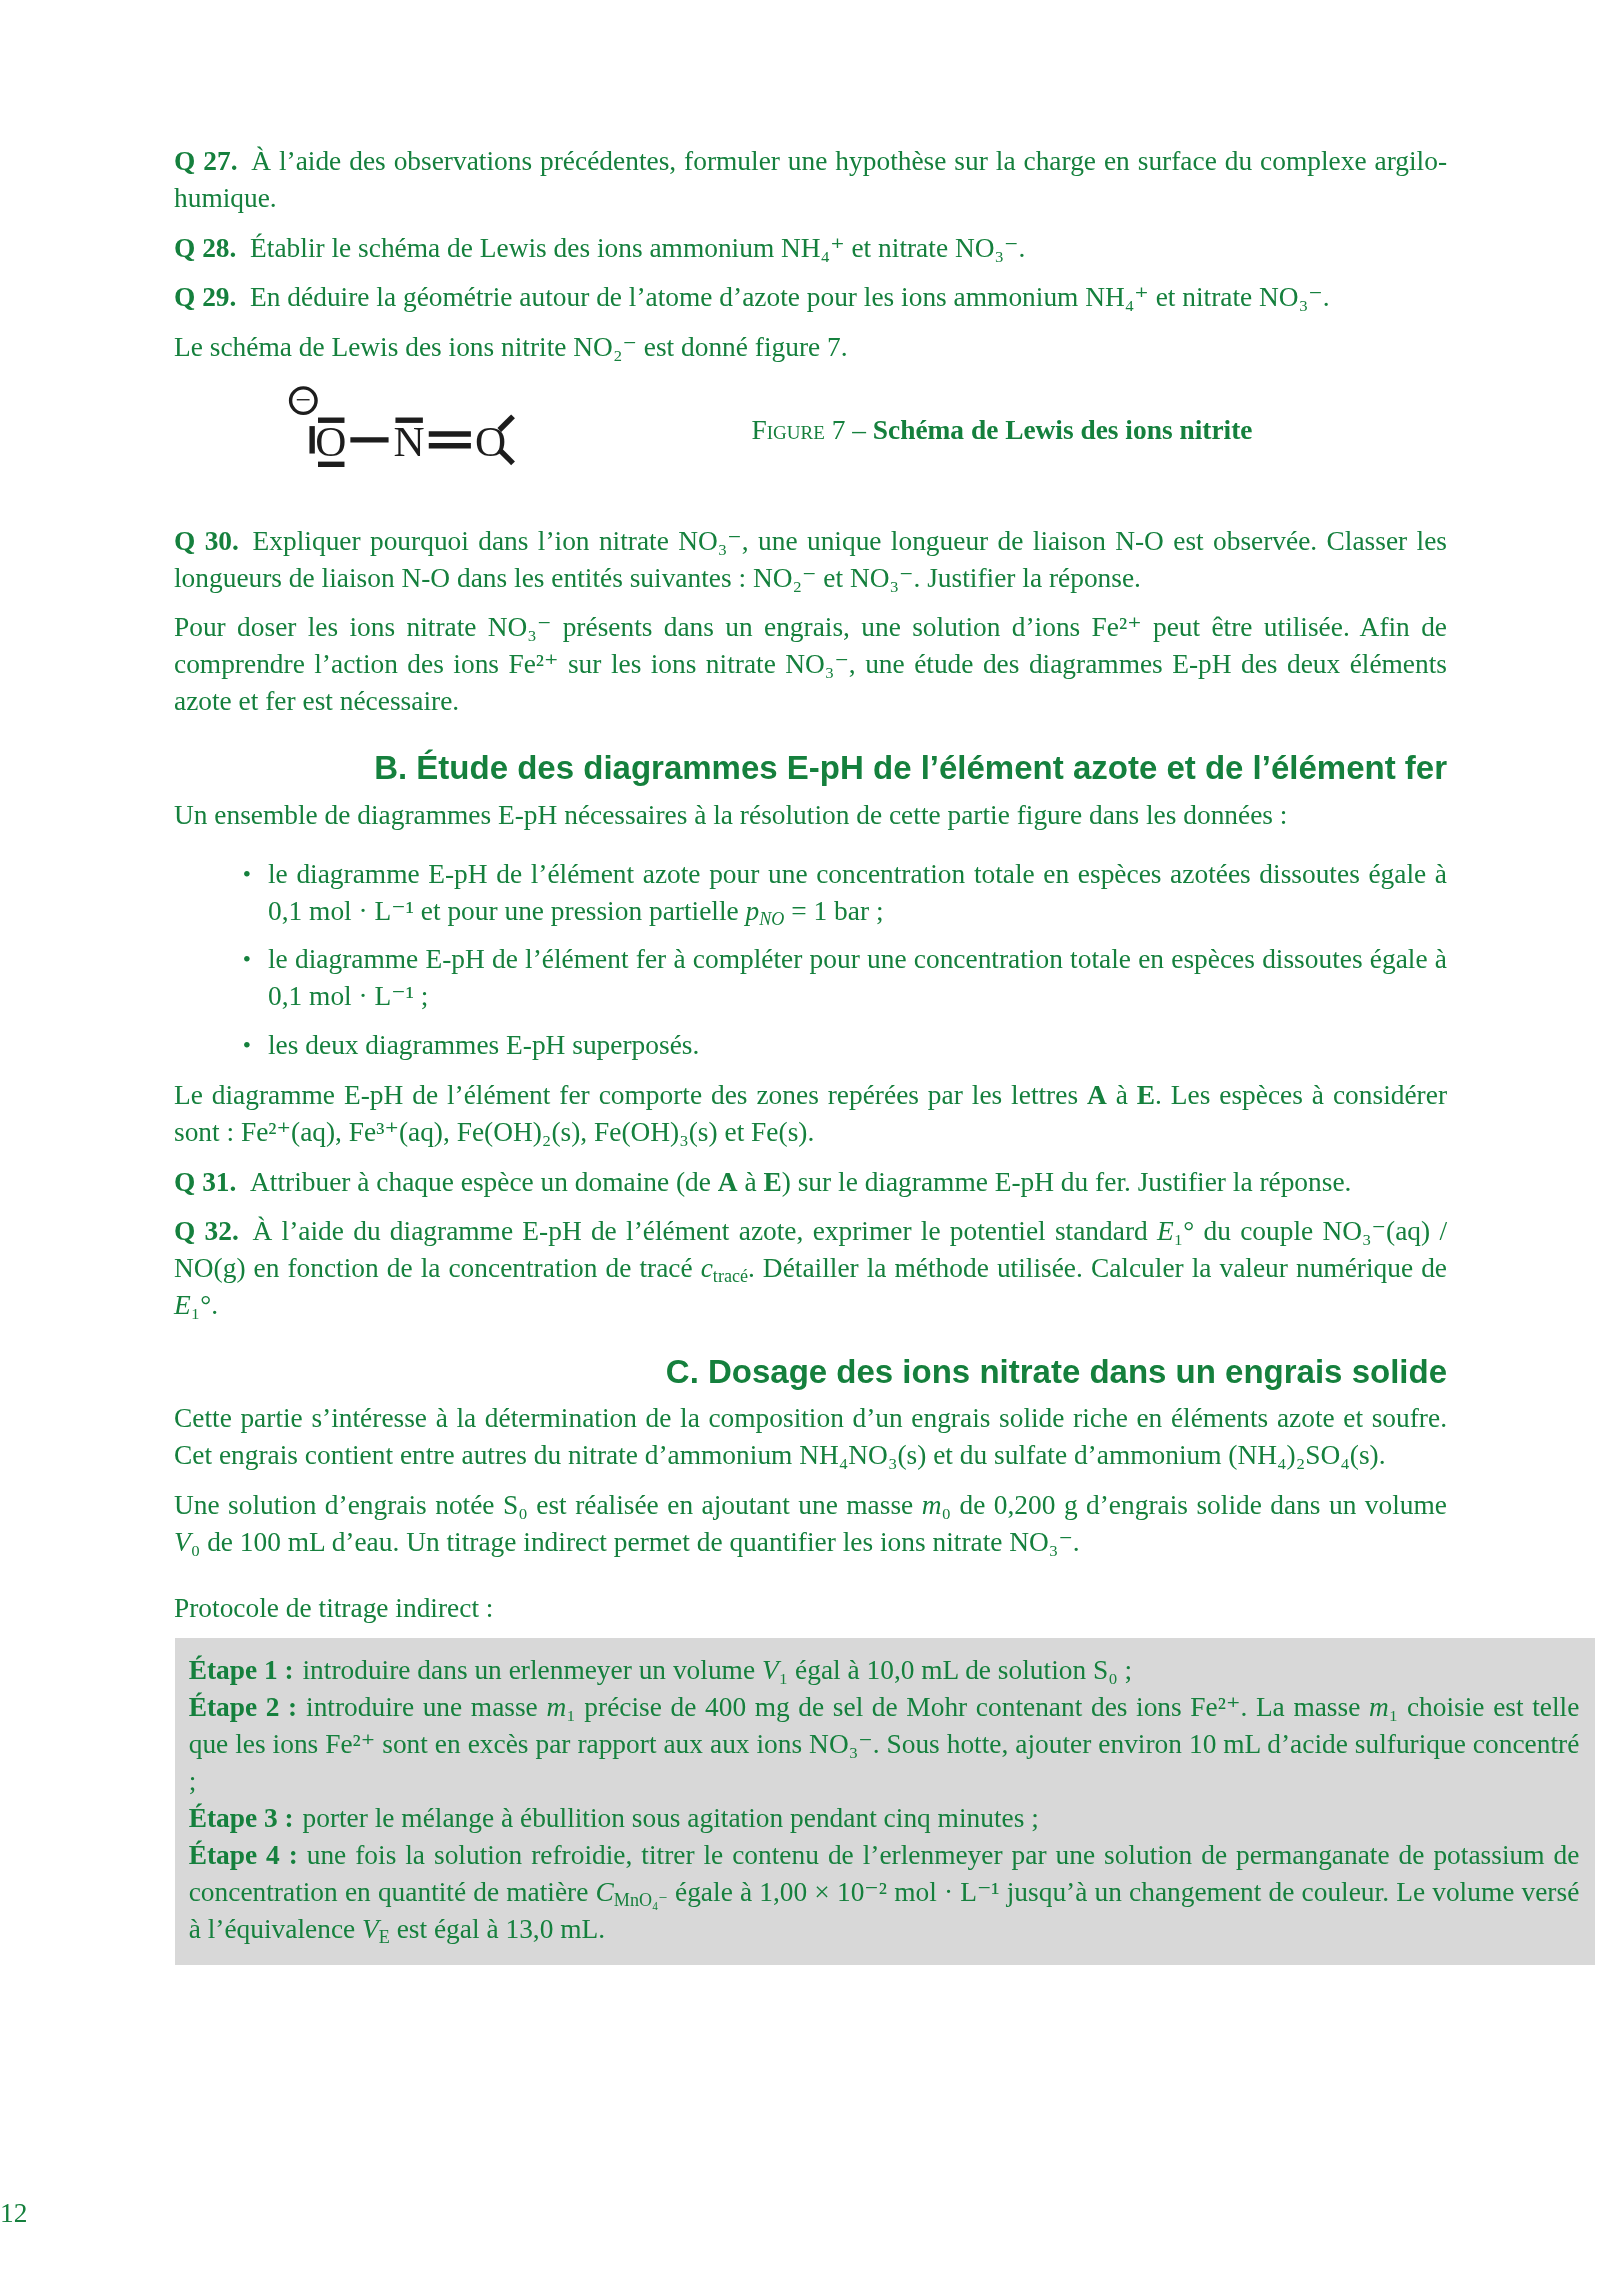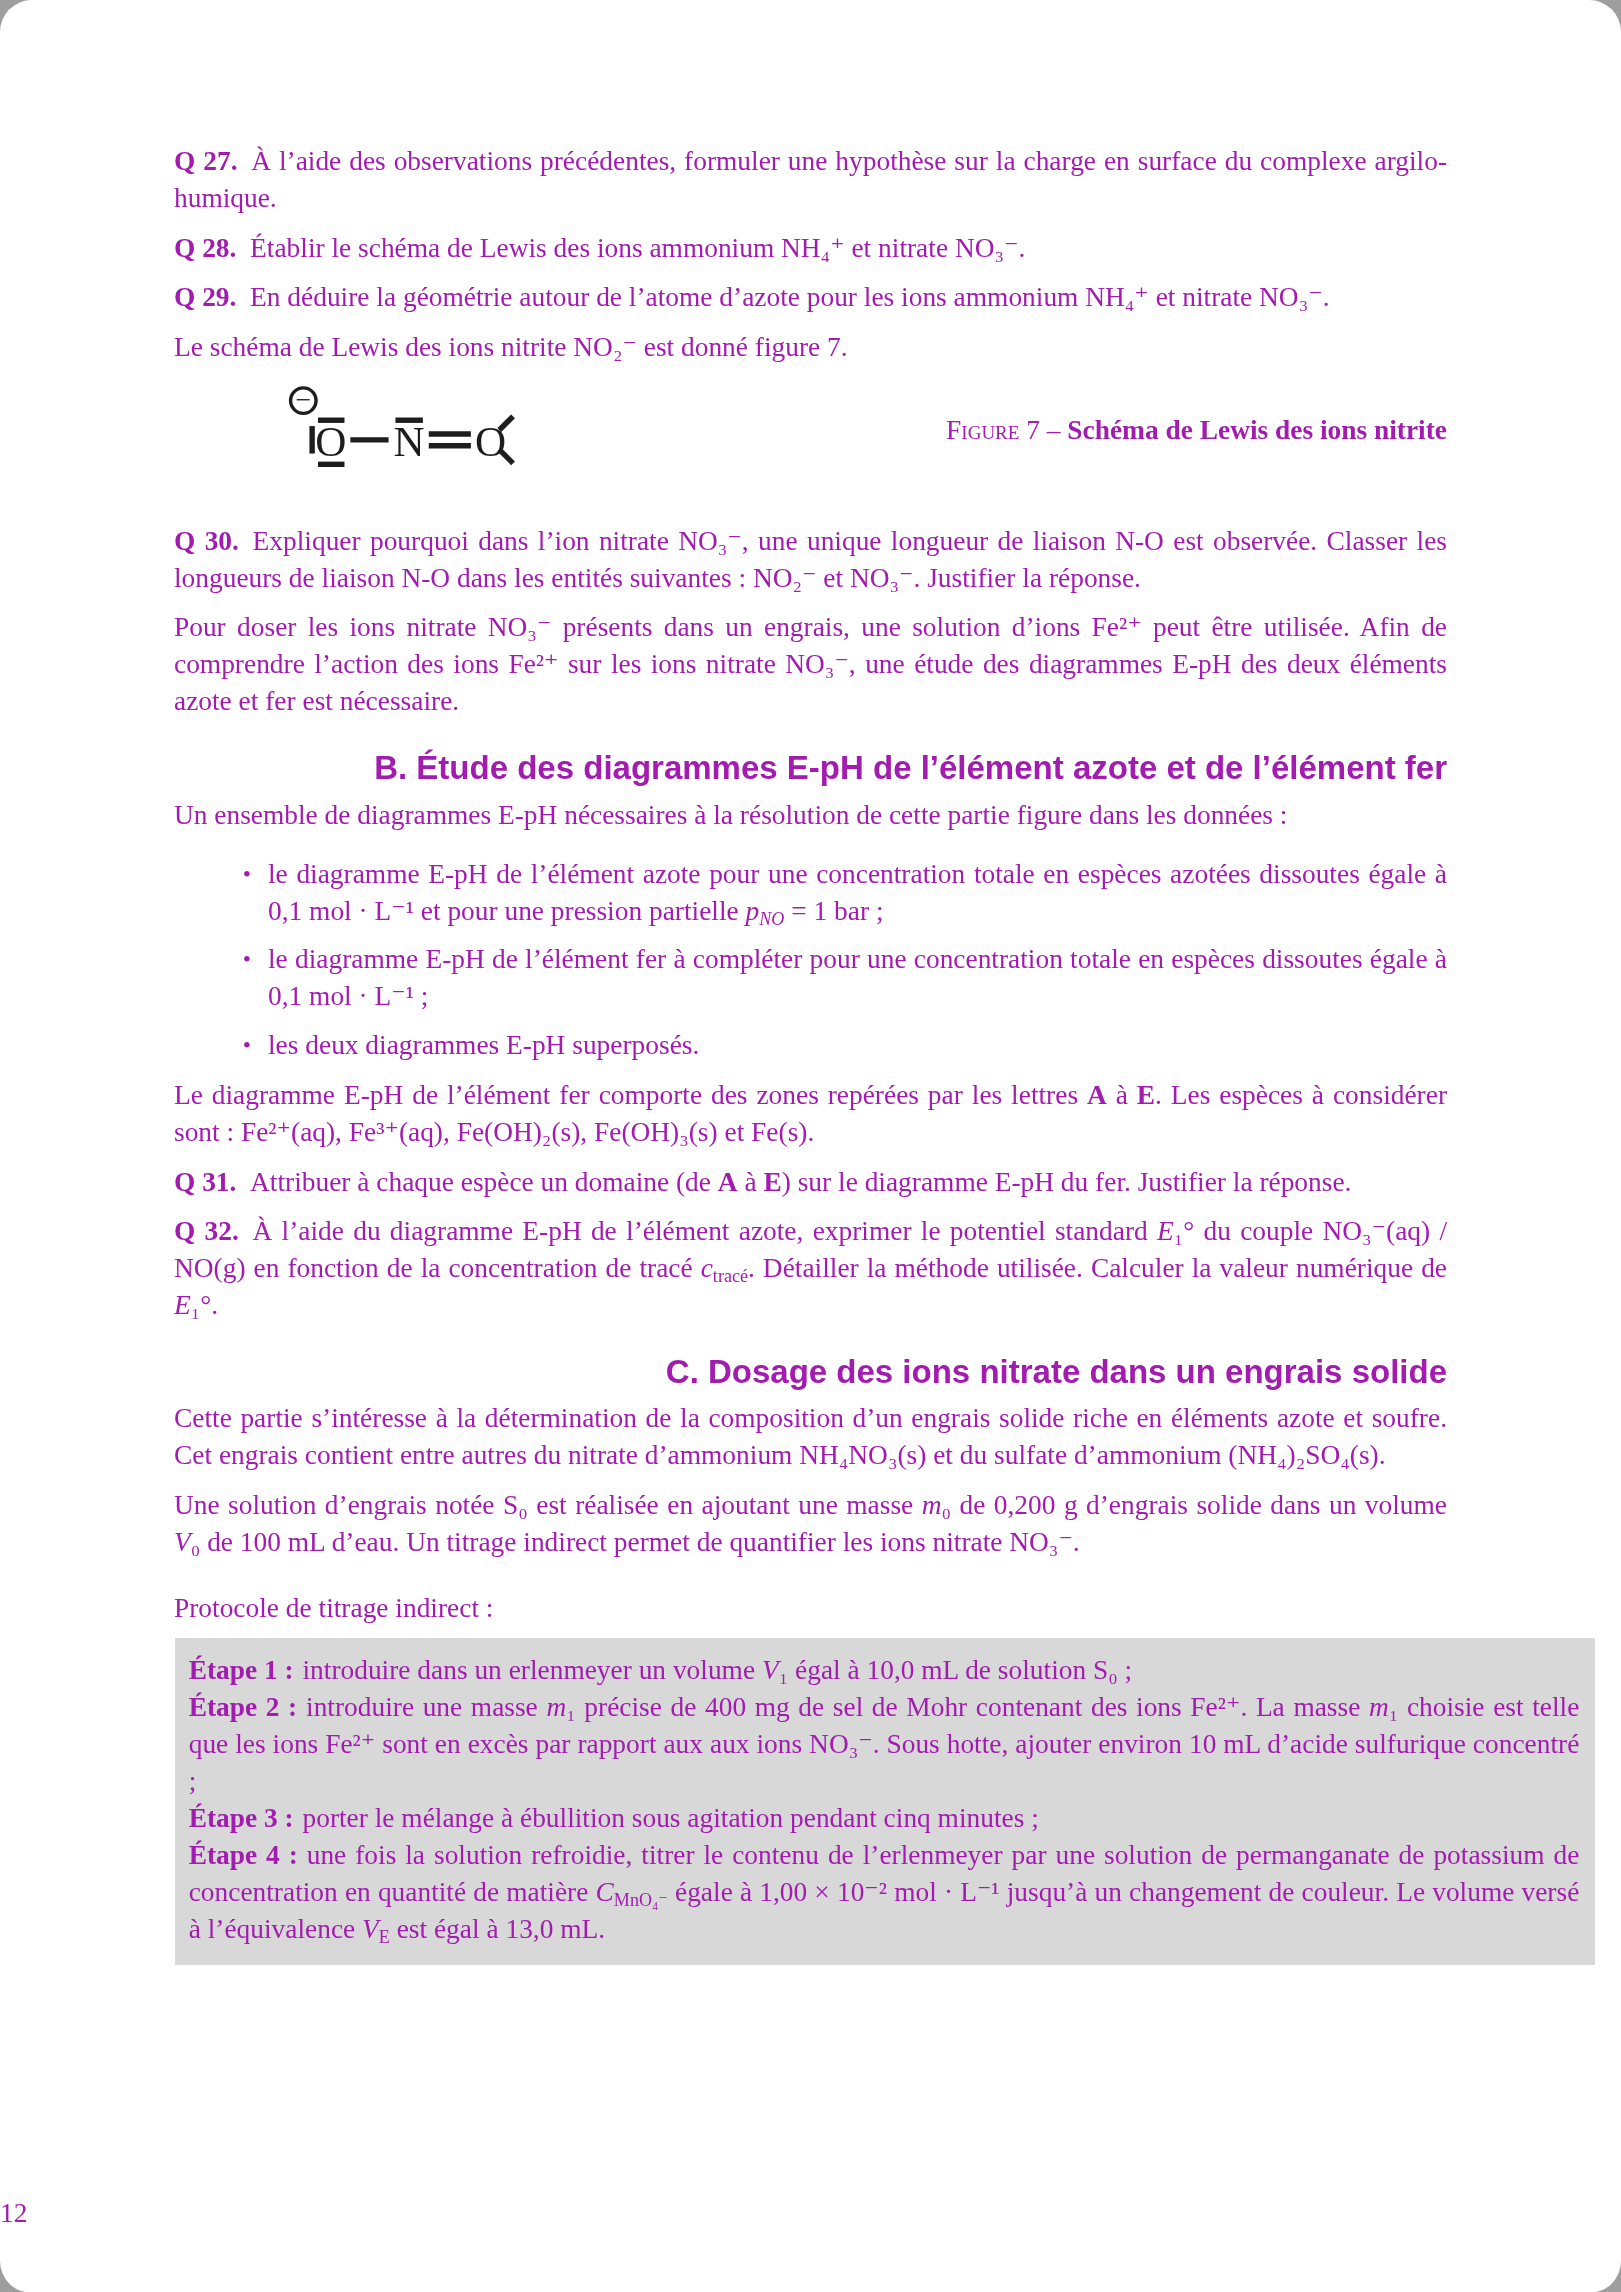--- a/index.html
+++ b/index.html
@@ -1,44 +1,43 @@
 <!DOCTYPE html>
 <html><head>
 <meta charset="utf-8">
 <style>
   html,body{margin:0;padding:0;background:#9e9e9e;}
   .page{
     position:relative;
     width:1621px;height:2293px;
     margin:0 auto;
     background:#ffffff;
-    color:#a21caf;
+    color:#15803d;
     font-family:"Liberation Serif","DejaVu Serif",serif;
     font-size:27.4px;line-height:37px;
     box-sizing:border-box;
     padding:143px 174px 0 174px;
     overflow:hidden;
-    border-radius:32px;
   }
   p{margin:0 0 12.7px 0;text-align:justify;}
   .qlabel{font-weight:bold;margin-right:13.7px;}
   sub,sup{font-size:66%;line-height:0;}
   sub{vertical-align:-0.25em;}
   i{font-style:italic;}
   .section-heading{
     font-family:"Liberation Sans","DejaVu Sans",sans-serif;
     font-weight:bold;font-size:33px;line-height:39px;
     margin:27.4px 0 9.8px 0;text-align:right;
   }
   .figure-row{
     display:flex;align-items:center;
     margin:15.7px 0 43px 0;
   }
   .lewis-svg{margin-left:93px;flex:0 0 auto;}
-  .figure-caption{flex:1;text-align:right;font-size:27.4px;padding-left:39px;}
+  .figure-caption{flex:1;text-align:center;font-size:27.4px;padding-left:39px;}
   .fig-label{font-variant:small-caps;}
   .fig-title{font-weight:bold;}
   ul.bullets{list-style:none;margin:2px 0 12.7px 0;padding:0 0 0 61px;}
   ul.bullets li{
     position:relative;padding-left:33px;margin-bottom:11.8px;text-align:justify;
   }
   ul.bullets li::before{
     content:"\2022";position:absolute;left:7.8px;top:0;font-size:23.5px;
   }
   .protocol-box{

